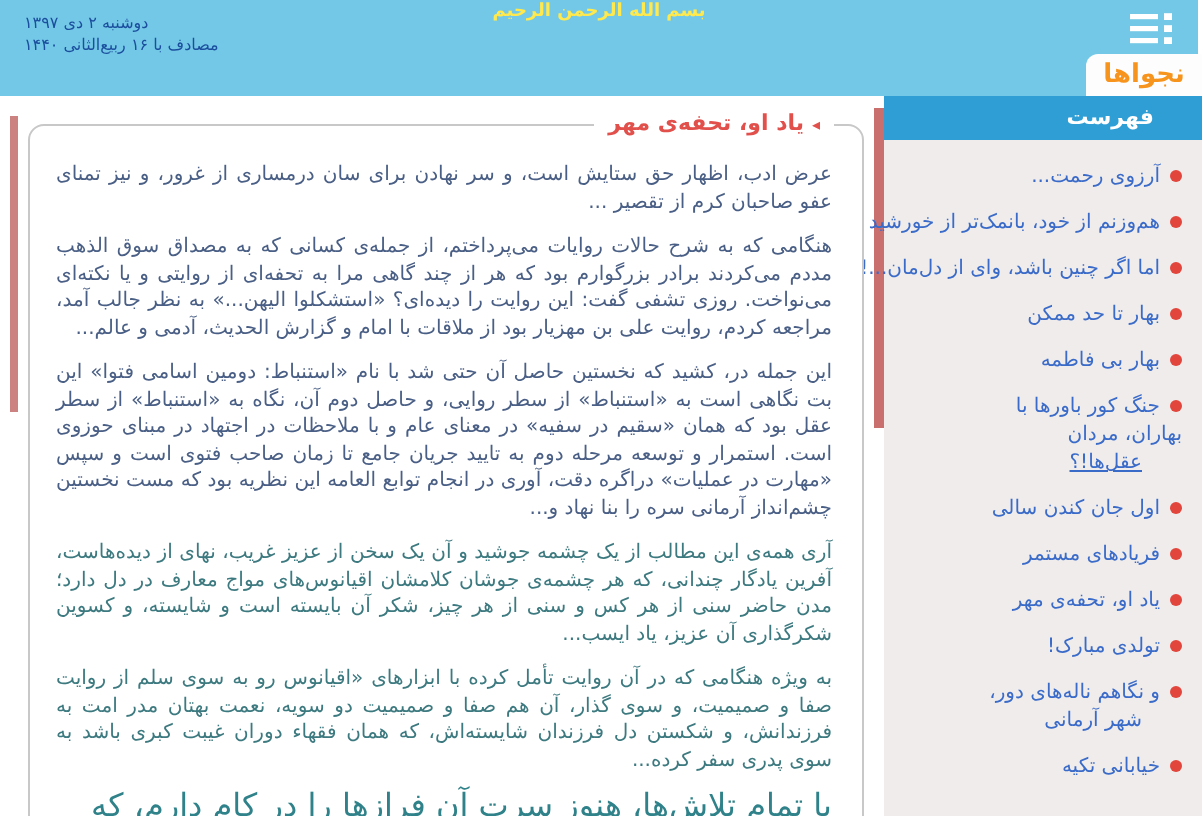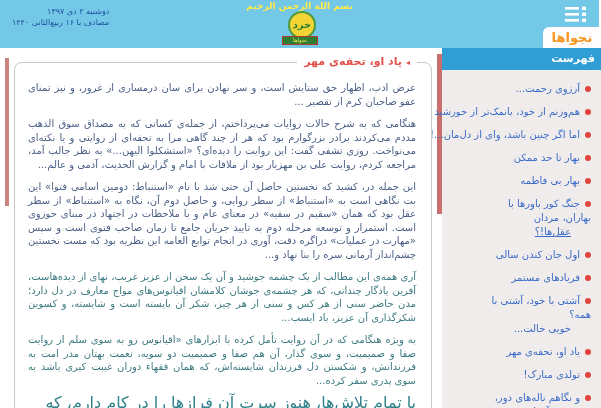--- a/index.html
+++ b/index.html
@@ -14,21 +14,21 @@
   
   .header {
     position:absolute; top:0; left:0; width:599px; height:48px;
     background:#74c8e7;
   }
   .bismillah {
     position:absolute; top:1px; left:0; width:100%;
     text-align:center; color:#ffe94d; font-size:9px; font-weight:bold;
   }
   .date-block {
-    position:absolute; top:6px; left:12px; text-align:right;
+    position:absolute; top:6px; left:12px; text-align:left;
     color:#1b4f9e; font-size:8px; line-height:11px; direction:rtl;
   }
   .logo { position:absolute; top:11px; left:286px; width:32px; text-align:center; }
   .logo-circle {
     width:28px; height:28px; margin:0 auto; border-radius:50%;
     background:#f2d435; border:2px solid #4d9a3e;
     color:#2e7d32; font-weight:bold; font-size:10px; line-height:24px;
   }
   .logo-banner {
     margin:-3px auto 0; width:36px; height:9px; background:#2e7d32;
@@ -43,21 +43,21 @@
     background:#fdfdfd; border-radius:6px 0 0 0;
     text-align:center; line-height:21px;
     color:#f7941d; font-weight:bold; font-size:13px;
   }
 
   
   .sidebar { position:absolute; top:48px; right:0; width:164px; height:360px; }
   .sidebar-header {
     margin-right:0; margin-left:0; height:22px; width:159px; float:right;
     background:#2f9ed5; color:#ffffff; font-size:11px; font-weight:bold;
-    line-height:22px; padding-right:6px;
+    line-height:22px; padding-right:24px;
   }
   .sidebar-redbar {
     position:absolute; top:6px; left:0; width:5px; height:160px;
     background:#c9706f;
   }
   .sidebar-body {
     position:absolute; top:22px; right:0; width:159px; height:338px;
     background:#efeceb; padding:12px 10px 0 0;
   }
   .s-item { margin-bottom:9px; font-size:10px; line-height:14px; white-space:nowrap; }
@@ -99,24 +99,20 @@
 </style>
 </head>
 <body>
 
 <div class="header">
   <div class="bismillah">بسم الله الرحمن الرحیم</div>
   <div class="date-block">
     <div>دوشنبه ۲ دی ۱۳۹۷</div>
     <div>مصادف با ۱۶ ربیع‌الثانی ۱۴۴۰</div>
   </div>
-  <div class="logo">
-    <div class="logo-circle">خرد</div>
-    <div class="logo-banner">نجواها</div>
-  </div>
   <div class="menu-icon">
     <svg width="22" height="18" viewBox="0 0 22 18">
       <rect x="0" y="1" width="14" height="2.6" fill="#ffffff"></rect>
       <rect x="17" y="0.6" width="4" height="3.4" fill="#ffffff"></rect>
       <rect x="0" y="7" width="14" height="2.6" fill="#ffffff"></rect>
       <rect x="17" y="6.6" width="4" height="3.4" fill="#ffffff"></rect>
       <rect x="0" y="13" width="14" height="2.6" fill="#ffffff"></rect>
       <rect x="17" y="12.6" width="4" height="3.4" fill="#ffffff"></rect>
     </svg>
   </div>
@@ -130,21 +126,20 @@
   <div class="sidebar-body">
 
     <div class="s-item"><span class="s-bullet"></span><a class="s-link">آرزوی رحمت...</a></div>
     <div class="s-item"><span class="s-bullet"></span><a class="s-link">هم‌وزنم از خود، بانمک‌تر از خورشید</a></div>
     <div class="s-item"><span class="s-bullet"></span><a class="s-link">اما اگر چنین باشد، وای از دل‌مان...!!!</a></div>
     <div class="s-item"><span class="s-bullet"></span><a class="s-link">بهار تا حد ممکن</a></div>
     <div class="s-item"><span class="s-bullet"></span><a class="s-link">بهار بی فاطمه</a></div>
     <div class="s-item wrap"><span class="s-bullet"></span><a class="s-link"><span>جنگ کور باورها با بهاران، مردان</span><span class="s-line2 u">عقل‌ها!؟</span></a></div>
     <div class="s-item"><span class="s-bullet"></span><a class="s-link">اول جان کندن سالی</a></div>
     <div class="s-item"><span class="s-bullet"></span><a class="s-link">فریادهای مستمر</a></div>
-    <div class="s-item wrap"><span class="s-bullet"></span><a class="s-link"><span>آشتی با خود، آشتی با همه؟</span><span class="s-line2">خویی خالت...</span></a></div>
     <div class="s-item"><span class="s-bullet"></span><a class="s-link">یاد او، تحفه‌ی مهر</a></div>
     <div class="s-item"><span class="s-bullet"></span><a class="s-link">تولدی مبارک!</a></div>
     <div class="s-item wrap"><span class="s-bullet"></span><a class="s-link"><span>و نگاهم ناله‌های دور،</span><span class="s-line2">شهر آرمانی</span></a></div>
     <div class="s-item"><span class="s-bullet"></span><a class="s-link">خیابانی تکیه</a></div>
 
   </div>
 </div>
 
 <div class="left-redbar"></div>
 

